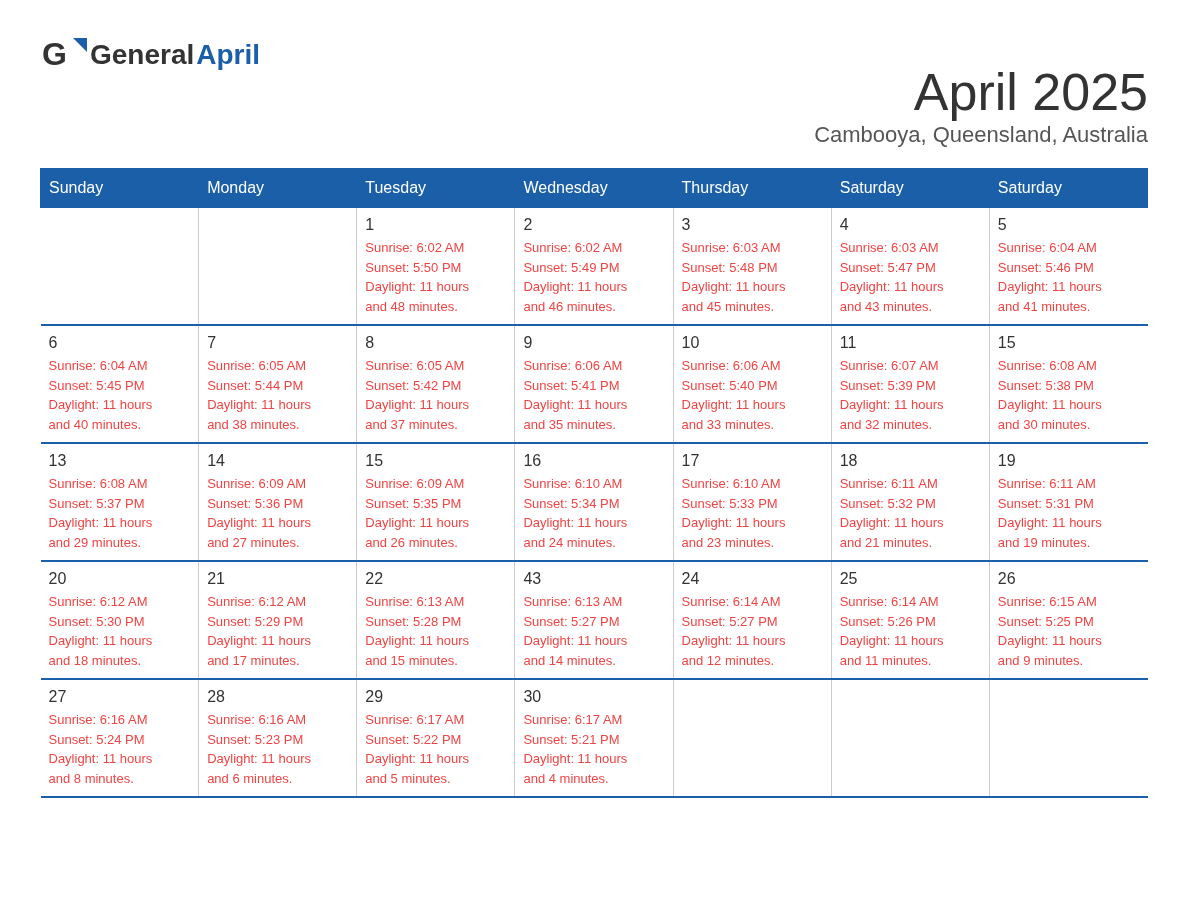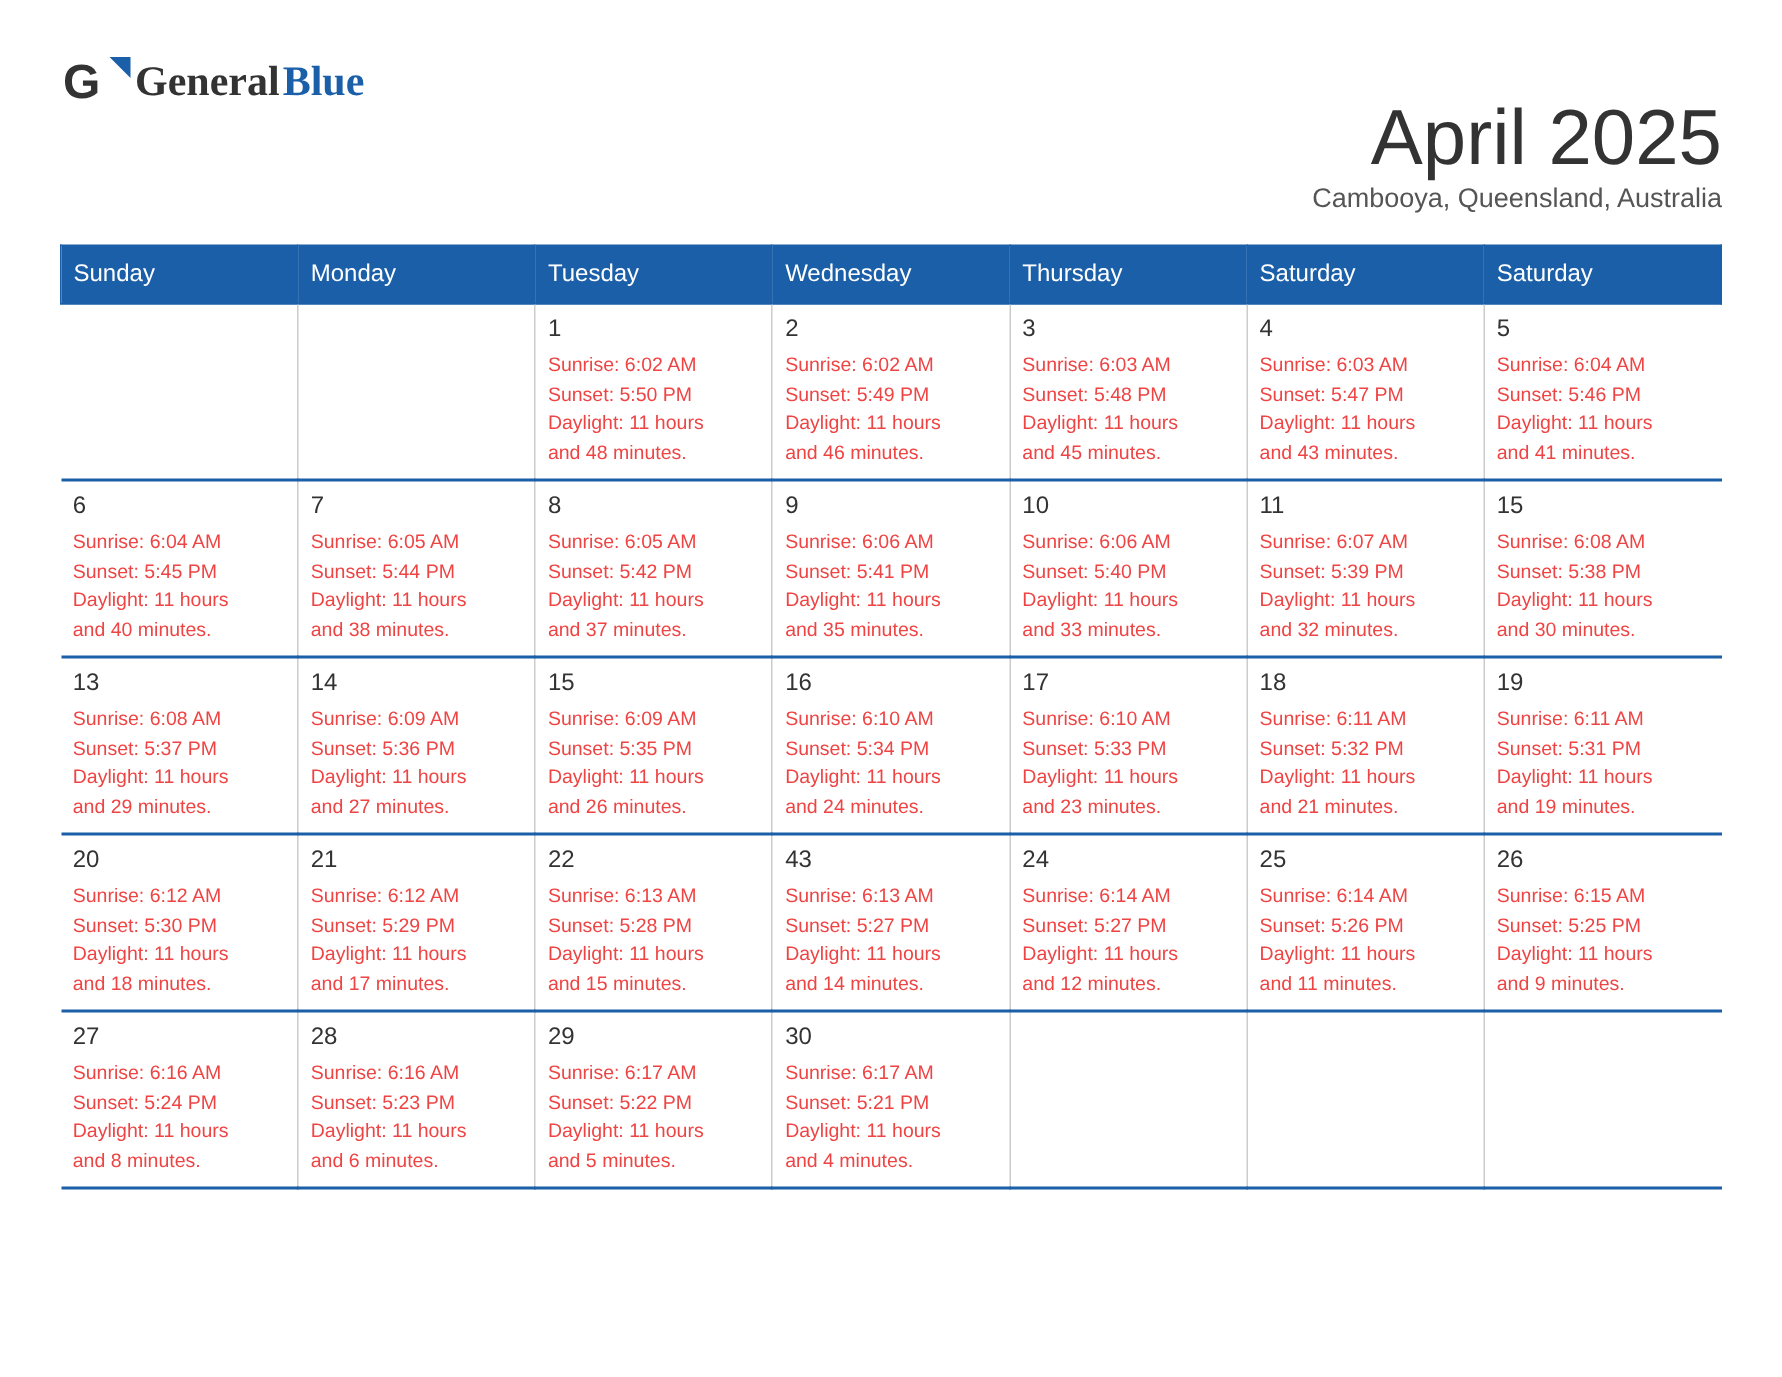--- a/index.html
+++ b/index.html
@@ -25,21 +25,21 @@
     .title-section {
       text-align: right;
       margin-top: 32px;
     }
     .month-title {
       font-size: 52px;
       color: #333;
       font-weight: normal;
     }
     .location {
-      font-size: 18px;
+      font-size: 22px;
       color: #555;
       font-weight: normal;
     }
     table {
       width: 100%;
       border-collapse: collapse;
     }
     thead tr {
       background-color: #1a5fa8;
       color: #fff;
@@ -89,23 +89,23 @@
 <div class="header">
   <div class="logo">
     <div class="logo-wrapper">
       <svg width="50" height="50" viewBox="0 0 50 50">
 
         <text x="2" y="35" font-family="Arial" font-weight="bold" font-size="32" fill="#333">G</text>
 
         <polygon points="33,8 47,8 47,22" fill="#1a5fa8"></polygon>
       </svg>
       <div>
-        <div style="display:flex; align-items:flex-end;font-family:Liberation Serif, serif;">
+        <div style="display:flex; align-items:flex-end;">
           <span style="font-size:28px; font-weight:bold; color:#333;">General</span>
-          <span style="font-size:28px; font-weight:bold; color:#1a5fa8; margin-left:2px;">Blue</span>
+          <span style="font-size:28px; font-weight:bold; color:#1a5fa8; margin-left:2px;">April</span>
         </div>
       </div>
     </div>
   </div>
   <div class="title-section">
     <div class="month-title">April 2025</div>
     <div class="location">Cambooya, Queensland, Australia</div>
   </div>
 </div>
 

